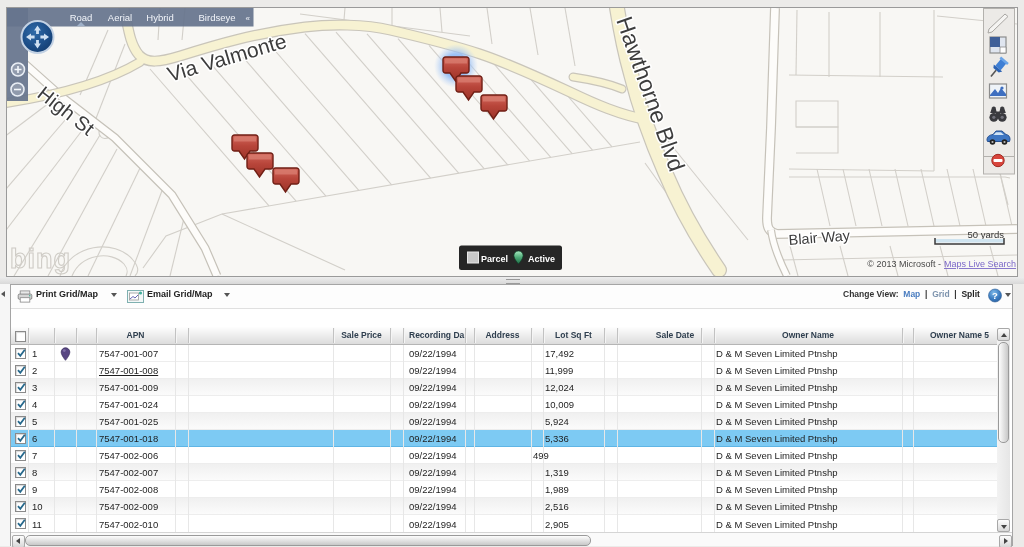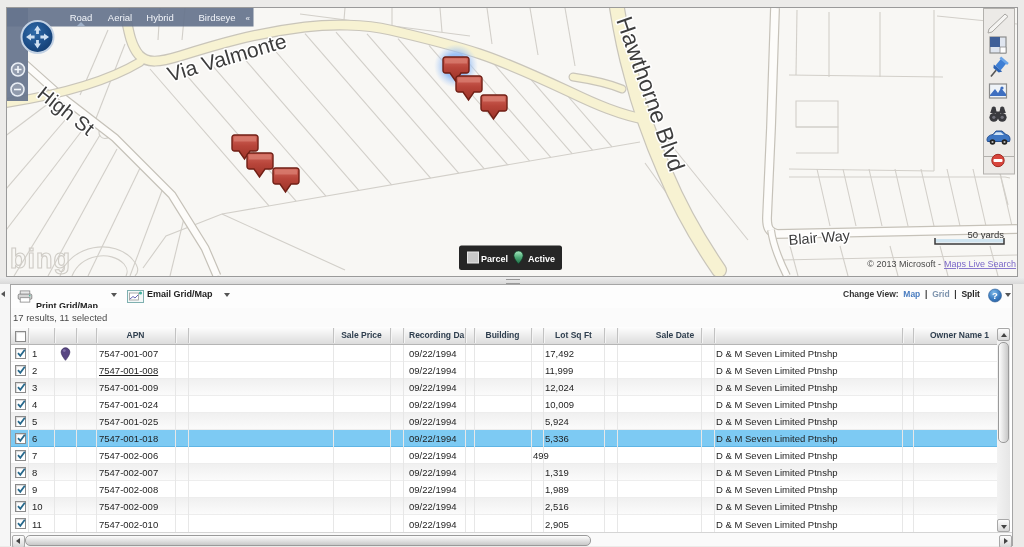--- a/index.html
+++ b/index.html
@@ -269,21 +269,21 @@
       <div class="larrow"></div>
     </div>
   <div class="pane" id="pane">
     <div class="tbar" id="tbar">
       <svg width="16" height="13" viewBox="0 0 20 16" style="position:absolute;left:6px;top:5px">
         <rect x="4" y="1" width="12" height="5" fill="#e8e8e8" stroke="#888" stroke-width="1"></rect>
         <rect x="1.5" y="5" width="17" height="6.5" rx="1.5" fill="#d5d5d5" stroke="#777" stroke-width="1"></rect>
         <rect x="4" y="9.5" width="12" height="5.5" fill="#fff" stroke="#888" stroke-width="1"></rect>
         <circle cx="16" cy="7" r="0.9" fill="#3a8"></circle>
       </svg>
-      <span style="position:absolute;left:25px;top:4px;font-size:9px;font-weight:bold;color:#222;margin-top:12px;">Print Grid/Map</span>
+      <span style="position:absolute;left:25px;top:4px;font-size:9px;font-weight:bold;color:#222;">Print Grid/Map</span>
       <span class="caret" style="position:absolute;left:100px;top:8px;"></span>
       <svg width="17" height="13" viewBox="0 0 17 13" style="position:absolute;left:116px;top:5px">
         <rect x="0.5" y="0.5" width="16" height="12" fill="#f3f8f8" stroke="#7fb0b0" stroke-width="1"></rect>
         <rect x="2.5" y="3" width="9" height="7" fill="#fff" stroke="#999" stroke-width="0.8"></rect>
         <path d="M 3,9 l 3,-2.5 2,1.5 3,-3" stroke="#55a" stroke-width="0.9" fill="none"></path>
         <circle cx="13.5" cy="3" r="1.6" fill="#3fae9c"></circle>
       </svg>
       <span style="position:absolute;left:136px;top:4px;font-size:9px;font-weight:bold;color:#222;">Email Grid/Map</span>
       <span class="caret" style="position:absolute;left:213px;top:8px;"></span>
       <span style="position:absolute;left:832px;top:4px;font-size:8.5px;font-weight:bold;color:#333;">Change View:&nbsp;&nbsp;<span style="color:#4a7dc0;">Map</span> &nbsp;|&nbsp; <span style="color:#7d93ad;">Grid</span> &nbsp;|&nbsp; <span style="color:#222;">Split</span></span>
@@ -293,29 +293,29 @@
               <stop offset="0" stop-color="#7db8e8"></stop>
               <stop offset="0.6" stop-color="#3a7bc0"></stop>
               <stop offset="1" stop-color="#2a5e9c"></stop>
             </radialGradient>
           </defs>
         <circle cx="7" cy="7.5" r="6.5" fill="url(#hlp)" stroke="#2a5a94" stroke-width="0.6"></circle>
         <text x="7" y="11" text-anchor="middle" font-size="9.5" font-weight="bold" fill="#fff" font-family="Liberation Sans,sans-serif">?</text>
       </svg>
       <span class="caret" style="position:absolute;left:994px;top:8px;"></span>
     </div>
-    <div class="results">17 results, 11 selected</div>
     <div class="ghead" id="ghead">
       <div class="hc" style="left:85px;width:79px;">APN</div>
       <div class="hc" style="left:322px;width:57px;">Sale Price</div>
       <div class="hc" style="left:392px;width:62px;text-align:left;padding-left:6px;">Recording Da</div>
-      <div class="hc" style="left:463px;width:57px;">Building</div>
+      <div class="hc" style="left:463px;width:57px;">Address</div>
       <div class="hc" style="left:532px;width:61px;">Lot Sq Ft</div>
       <div class="hc" style="left:606px;width:84px;padding-left:32px;">Sale Date</div>
-      <div class="hc" style="left:902px;width:85px;text-align:left;padding-left:17px;">Owner Name 1</div>
+      <div class="hc" style="left:703px;width:188px;">Owner Name</div>
+      <div class="hc" style="left:902px;width:85px;text-align:left;padding-left:17px;">Owner Name 5</div>
       <div class="hline" style="left:17px;"></div>
       <div class="hline" style="left:43px;"></div>
       <div class="hline" style="left:65px;"></div>
       <div class="hline" style="left:85px;"></div>
       <div class="hline" style="left:164px;"></div>
       <div class="hline" style="left:177px;"></div>
       <div class="hline" style="left:322px;"></div>
       <div class="hline" style="left:379px;"></div>
       <div class="hline" style="left:392px;"></div>
       <div class="hline" style="left:454px;"></div>

